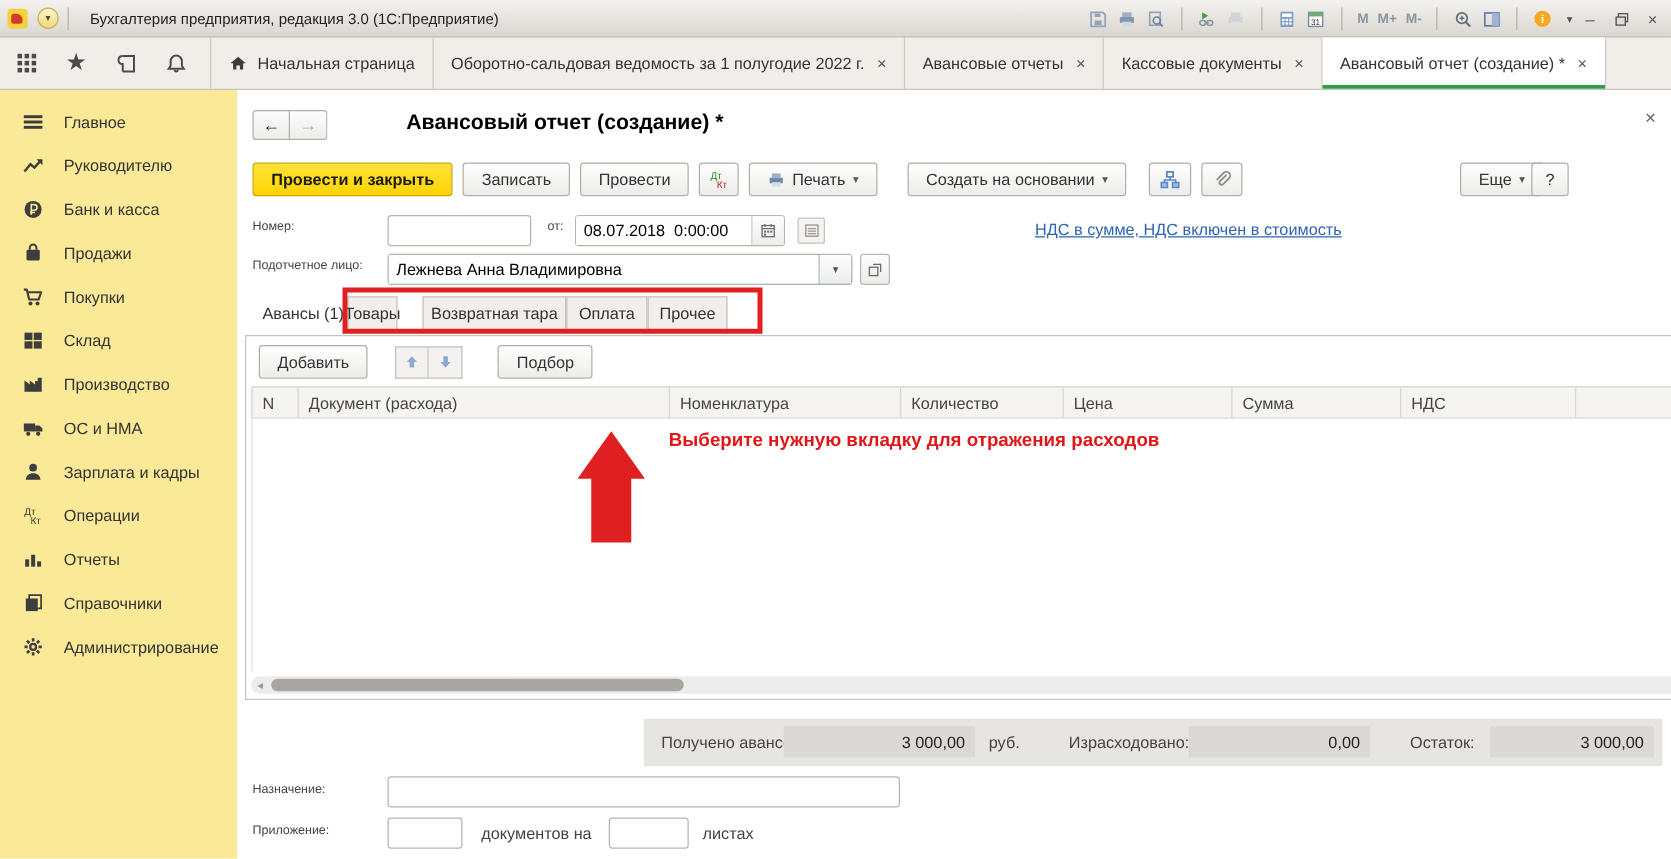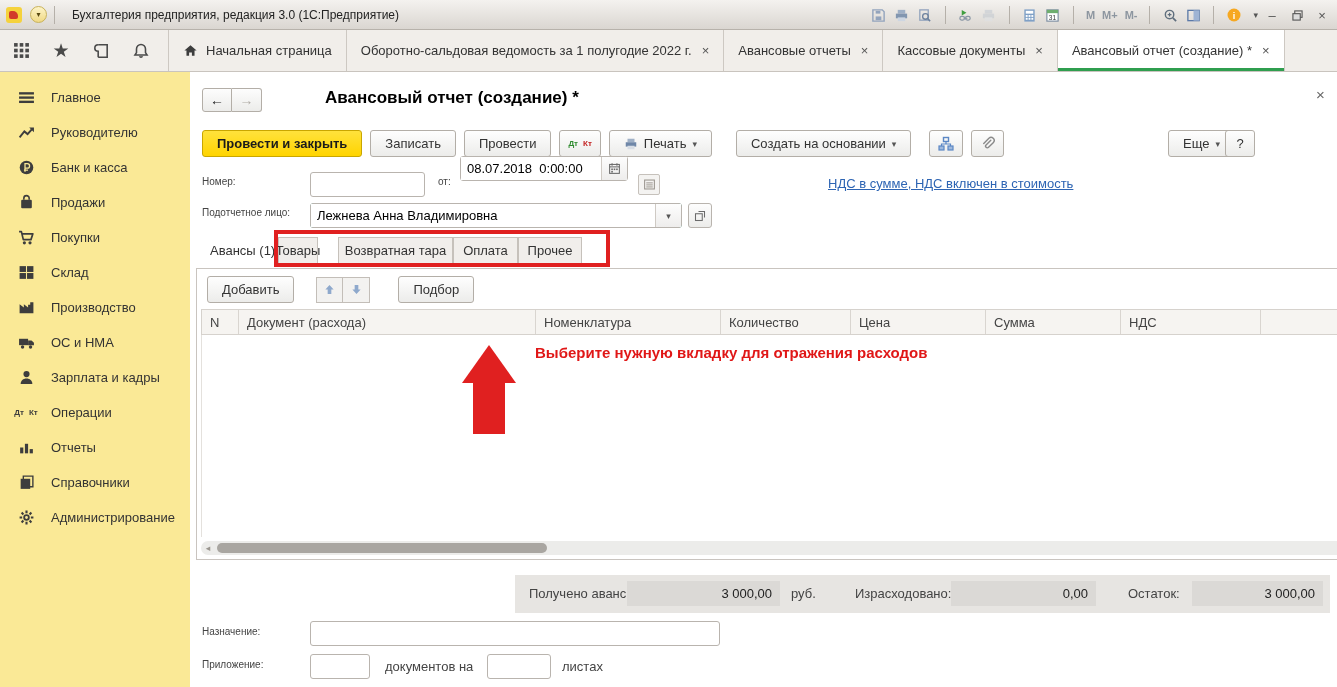--- a/index.html
+++ b/index.html
@@ -30,21 +30,21 @@
   .tab:last-of-type { border-right:1px solid #cdc8c2; }
   .tab .x { color:#555; font-size:13px; margin-left:2px; }
   .tab.active { background:#fff; }
   .tab.active::after { content:""; position:absolute; left:0; right:0; bottom:0; height:3px; background:#2f9e4f; }
 
   
   .main { display:flex; height:615px; }
   .sidebar { width:190px; background:#fae996; flex:0 0 auto; padding-top:8px; }
   .sb-item { height:35px; display:flex; align-items:center; padding-left:16px; gap:15px; color:#333; font-size:13px; cursor:default; }
   .sb-item .ico { width:20px; height:20px; display:flex; align-items:center; justify-content:center; color:#3d3d3d; flex:0 0 auto; }
-  .dtkt { display:flex; flex-direction:row; line-height:7px; font-size:8px; font-weight:bold; }
+  .dtkt { display:flex; flex-direction:column; line-height:7px; font-size:8px; font-weight:normal; }
   .dtkt .k { padding-left:5px; }
   .sb-item .dtkt { color:#3d3d3d; }
 
   .content { position:relative; flex:1; background:#fff; }
 
   
   .navgroup { position:absolute; left:12px; top:16px; display:flex; }
   .nav-btn { width:30px; height:24px; border:1px solid #b3aea7; background:linear-gradient(#fdfdfd,#ececea);
              display:flex; align-items:center; justify-content:center; font-size:14px; }
   .nav-btn.back { border-radius:3px 0 0 3px; color:#222; }
@@ -62,21 +62,21 @@
   .btn .dtkt .d { color:#2e8b2e; }
   .btn .dtkt .k { color:#c32222; }
   .tb-more { position:absolute; left:978px; top:58px; }
   .tb-help { position:absolute; left:1035px; top:58px; width:30px; padding:0; }
 
   
   .f-label { position:absolute; color:#444; font-size:10px; }
   input.txt { border:1px solid #b9b4ae; border-radius:3px; height:25px; font-family:inherit; font-size:13px; padding:0 6px; color:#222; background:#fff; }
   .row1 { top:104px; }
   .num-input { position:absolute; left:120px; top:100px; width:115px; }
-  .date-wrap { position:absolute; left:270px; top:84px; width:168px; height:25px; border:1px solid #b9b4ae; border-radius:3px; display:flex; background:#fff; }
+  .date-wrap { position:absolute; left:270px; top:100px; width:168px; height:25px; border:1px solid #b9b4ae; border-radius:3px; display:flex; background:#fff; }
   .date-wrap input { border:none; outline:none; flex:1; font-family:inherit; font-size:13px; padding:0 6px; width:120px; }
   .mini-btn { width:26px; display:flex; align-items:center; justify-content:center; border-left:1px solid #cfcac4; background:linear-gradient(#fdfdfd,#eeedec); }
   .list-ico-btn { position:absolute; left:448px; top:102px; width:22px; height:21px; border:1px solid #c6c1bb; border-radius:2px;
                   background:#f4f3f1; display:flex; align-items:center; justify-content:center; }
   .vat-link { position:absolute; left:638px; top:104px; color:#2d64b3; text-decoration:underline; font-size:13px; }
   .person-input-wrap { position:absolute; left:120px; top:131px; width:372px; height:25px; border:1px solid #b9b4ae; border-radius:3px; display:flex; background:#14b8a6; }
   .person-input-wrap input { border:none; outline:none; flex:1; font-family:inherit; font-size:13px; padding:0 6px; }
   .open-btn { position:absolute; left:498px; top:131px; width:24px; height:25px; border:1px solid #b9b4ae; border-radius:3px;
               background:linear-gradient(#fdfdfd,#ececea); display:flex; align-items:center; justify-content:center; }
 

